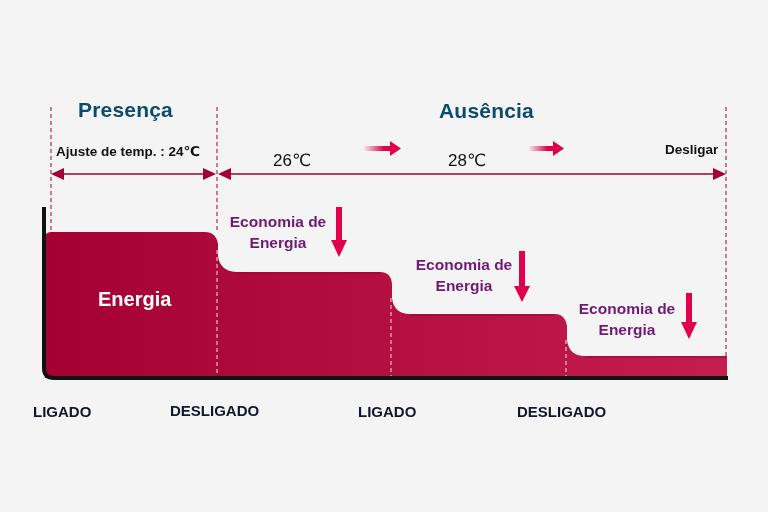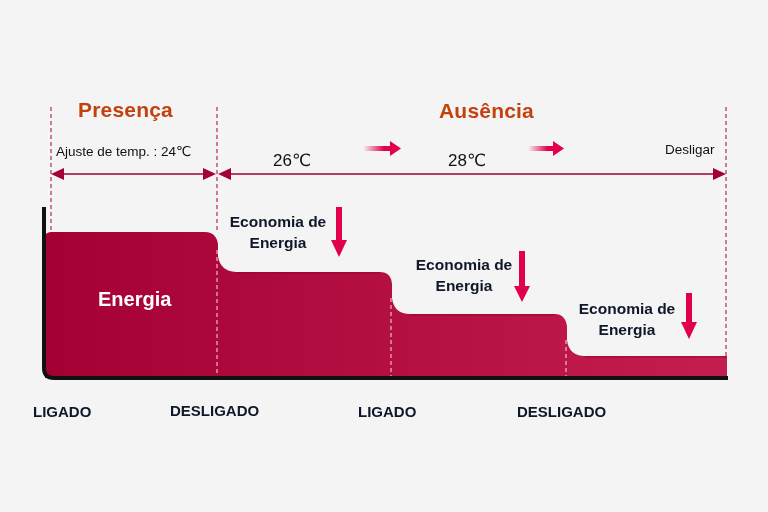--- a/index.html
+++ b/index.html
@@ -8,27 +8,27 @@
       background: #f4f4f4;
       position: relative;
       overflow: hidden;
       font-family: "Liberation Sans", "DejaVu Sans", sans-serif;
       color: #111;
     }
     .abs { position: absolute; }
     .phase-title {
       font-weight: bold;
       font-size: 21px;
-      color: #c2410c;
+      color: #0c4a6e;
       letter-spacing: 0.2px;
     }
     .temp-label { font-size: 17px; color: #111; margin-top: 12px; }
-    .small-label { font-size: 13.5px; font-weight: normal; color: #111; }
+    .small-label { font-size: 13.5px; font-weight: bold; color: #111; }
     .econ-label {
-      font-size: 15.5px; font-weight: bold; color: #0f172a;
+      font-size: 15.5px; font-weight: bold; color: #701a75;
       text-align: center; line-height: 21px;
     }
     .state-label { font-size: 15px; font-weight: bold; color: #0f172a; }
     .energy-label { font-size: 20px; font-weight: bold; color: #fff; }
     svg { position: absolute; left: 0; top: 0; }
   </style>
 </head>
 <body>
 
 <svg width="768" height="512">

